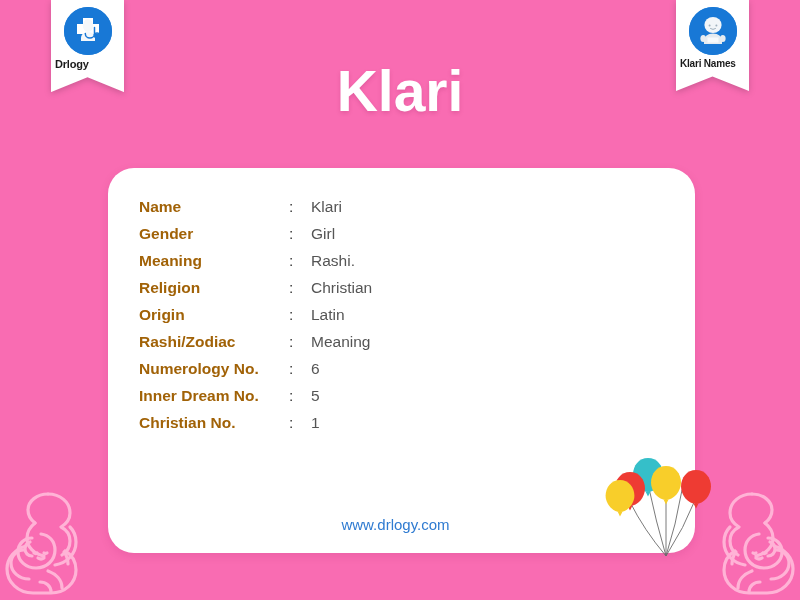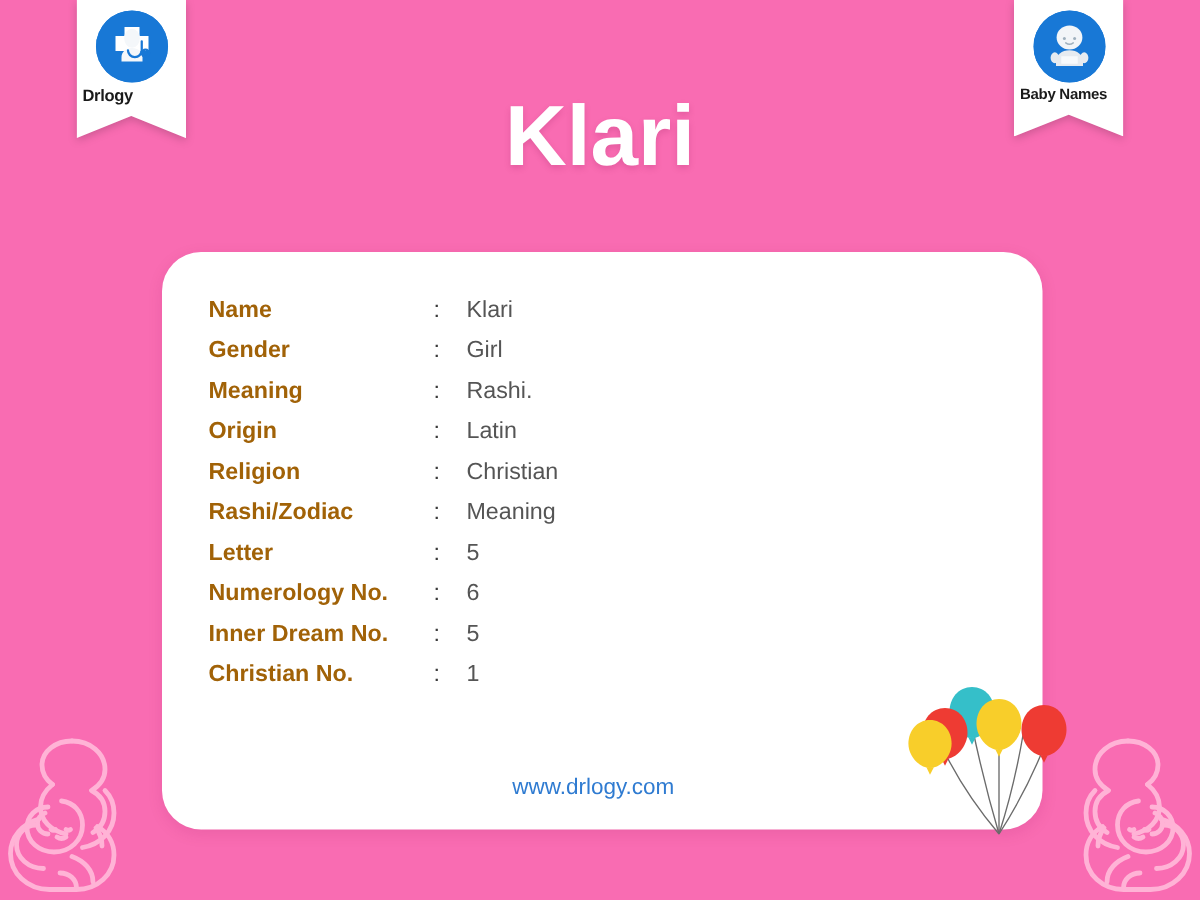--- a/index.html
+++ b/index.html
@@ -178,21 +178,21 @@
         <ellipse cx="24" cy="18" rx="8.6" ry="8" fill="#f2f5f8"></ellipse>
         <circle cx="20.6" cy="18.6" r="1" fill="#9fb0bd"></circle>
         <circle cx="27.4" cy="18.6" r="1" fill="#9fb0bd"></circle>
         <path d="M21.5 21.6q2.5 1.8 5 0" fill="none" stroke="#9fb0bd" stroke-width="1" stroke-linecap="round"></path>
         <path d="M24 26.5c-5.2 0-9 3.2-9 7.3V37h18v-3.2c0-4.1-3.8-7.3-9-7.3z" fill="#e6ebf0"></path>
         <path d="M18.5 30.5h11v5h-11z" fill="#f7fafc"></path>
         <ellipse cx="14.2" cy="31.5" rx="2.8" ry="3.6" fill="#e6ebf0"></ellipse>
         <ellipse cx="33.8" cy="31.5" rx="2.8" ry="3.6" fill="#e6ebf0"></ellipse>
       </svg>
     </span>
-    <div class="badge-label">Baby Names</div>
+    <div class="badge-label">Klari Names</div>
   </div>
 </div>
 
 <h1 class="page-title">Klari</h1>
 
 <div class="info-card">
 
   <table class="info-table">
     <tbody>
       <tr>
@@ -204,38 +204,33 @@
         <td class="cell-label">Gender</td>
         <td class="cell-sep">:</td>
         <td class="cell-value">Girl</td>
       </tr>
       <tr>
         <td class="cell-label">Meaning</td>
         <td class="cell-sep">:</td>
         <td class="cell-value">Rashi.</td>
       </tr>
       <tr>
+        <td class="cell-label">Religion</td>
+        <td class="cell-sep">:</td>
+        <td class="cell-value">Christian</td>
+      </tr>
+      <tr>
         <td class="cell-label">Origin</td>
         <td class="cell-sep">:</td>
         <td class="cell-value">Latin</td>
       </tr>
       <tr>
-        <td class="cell-label">Religion</td>
-        <td class="cell-sep">:</td>
-        <td class="cell-value">Christian</td>
-      </tr>
-      <tr>
         <td class="cell-label">Rashi/Zodiac</td>
         <td class="cell-sep">:</td>
         <td class="cell-value">Meaning</td>
-      </tr>
-      <tr>
-        <td class="cell-label">Letter</td>
-        <td class="cell-sep">:</td>
-        <td class="cell-value">5</td>
       </tr>
       <tr>
         <td class="cell-label">Numerology No.</td>
         <td class="cell-sep">:</td>
         <td class="cell-value">6</td>
       </tr>
       <tr>
         <td class="cell-label">Inner Dream No.</td>
         <td class="cell-sep">:</td>
         <td class="cell-value">5</td>

